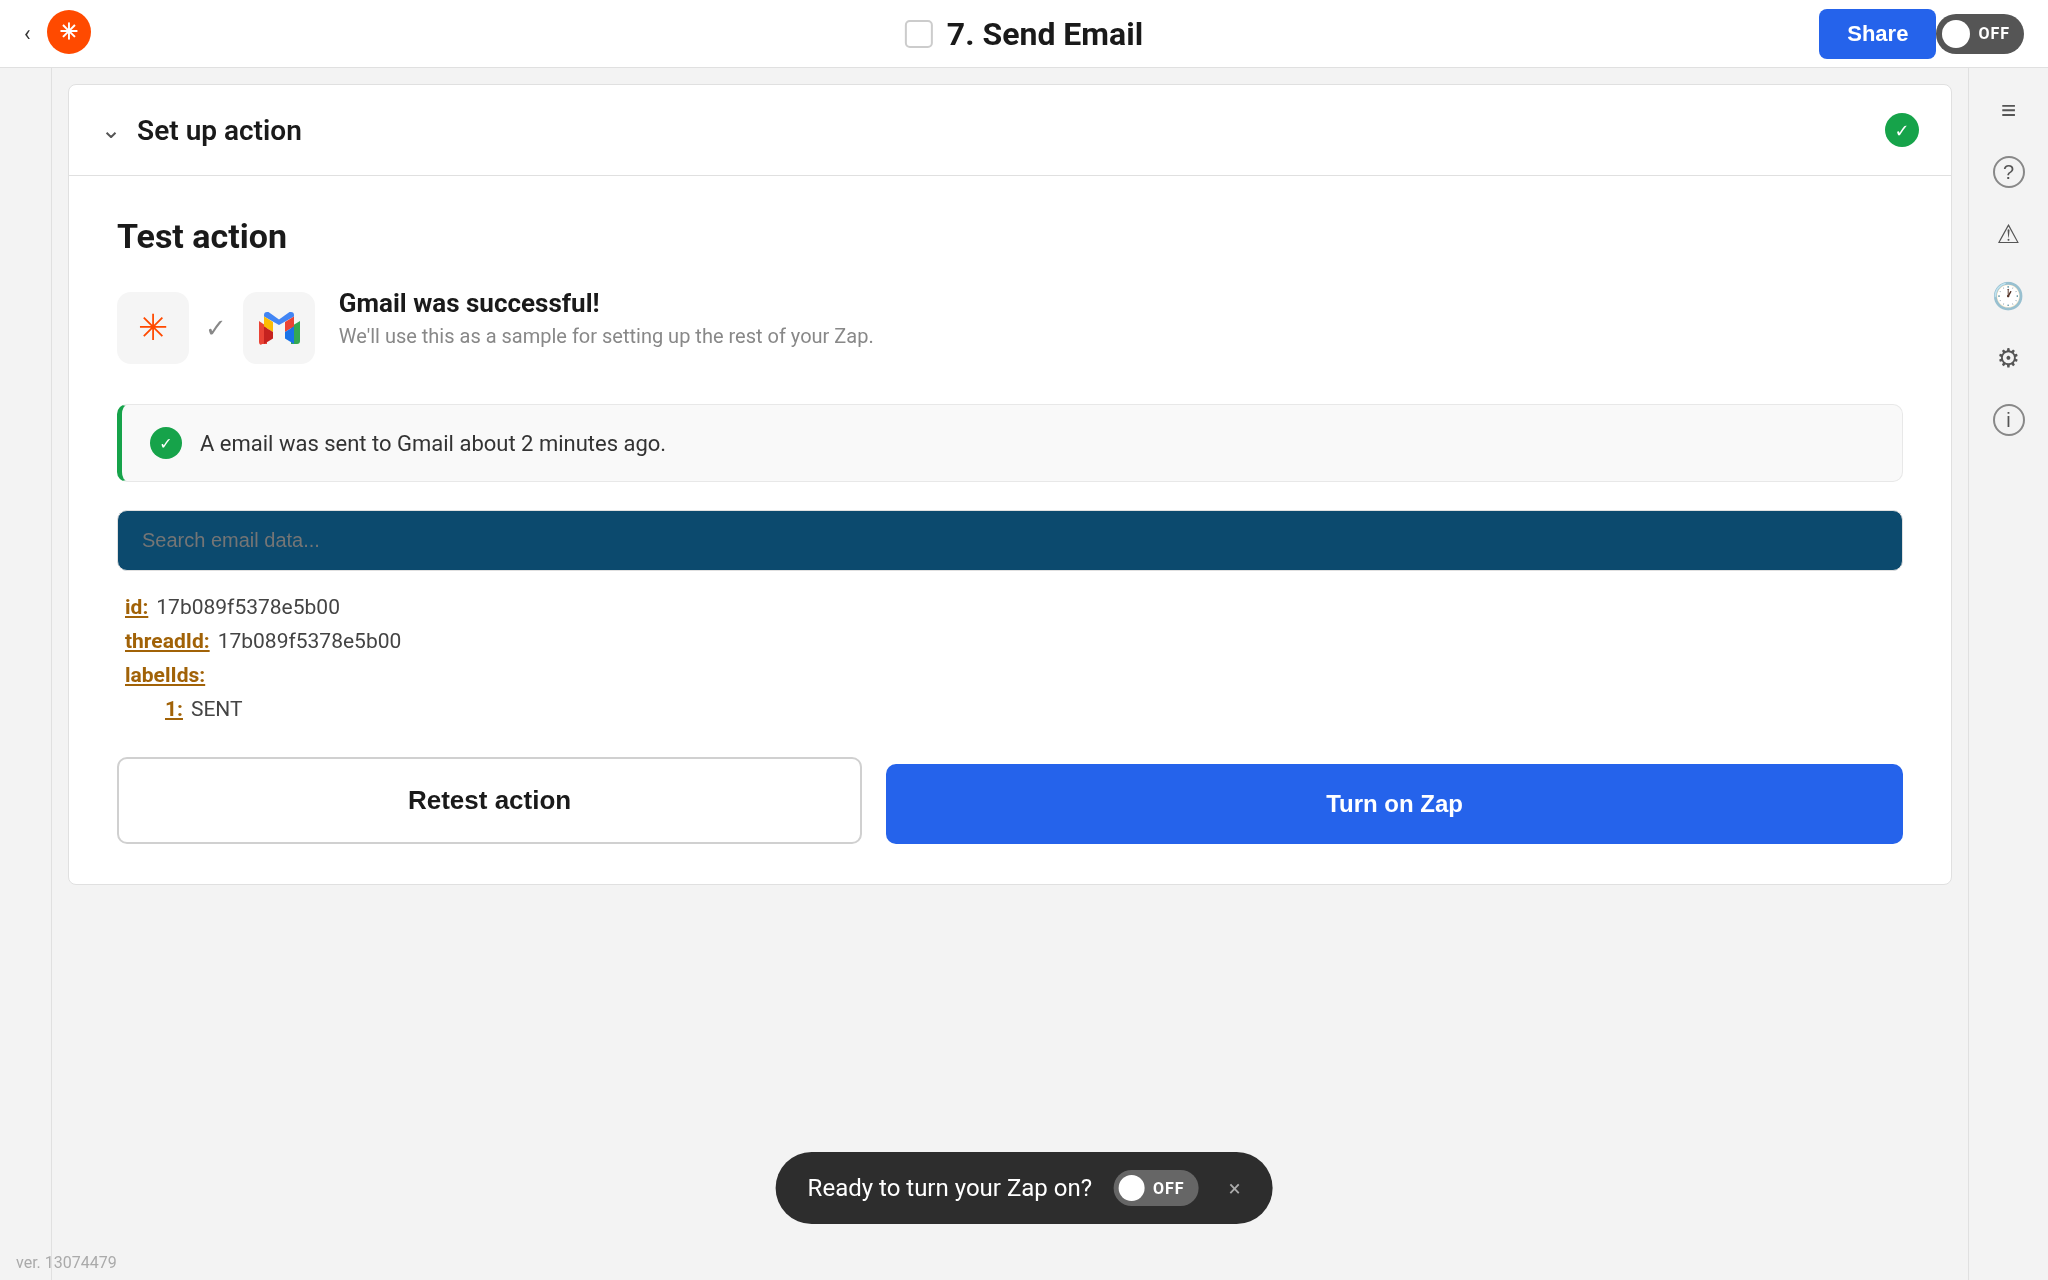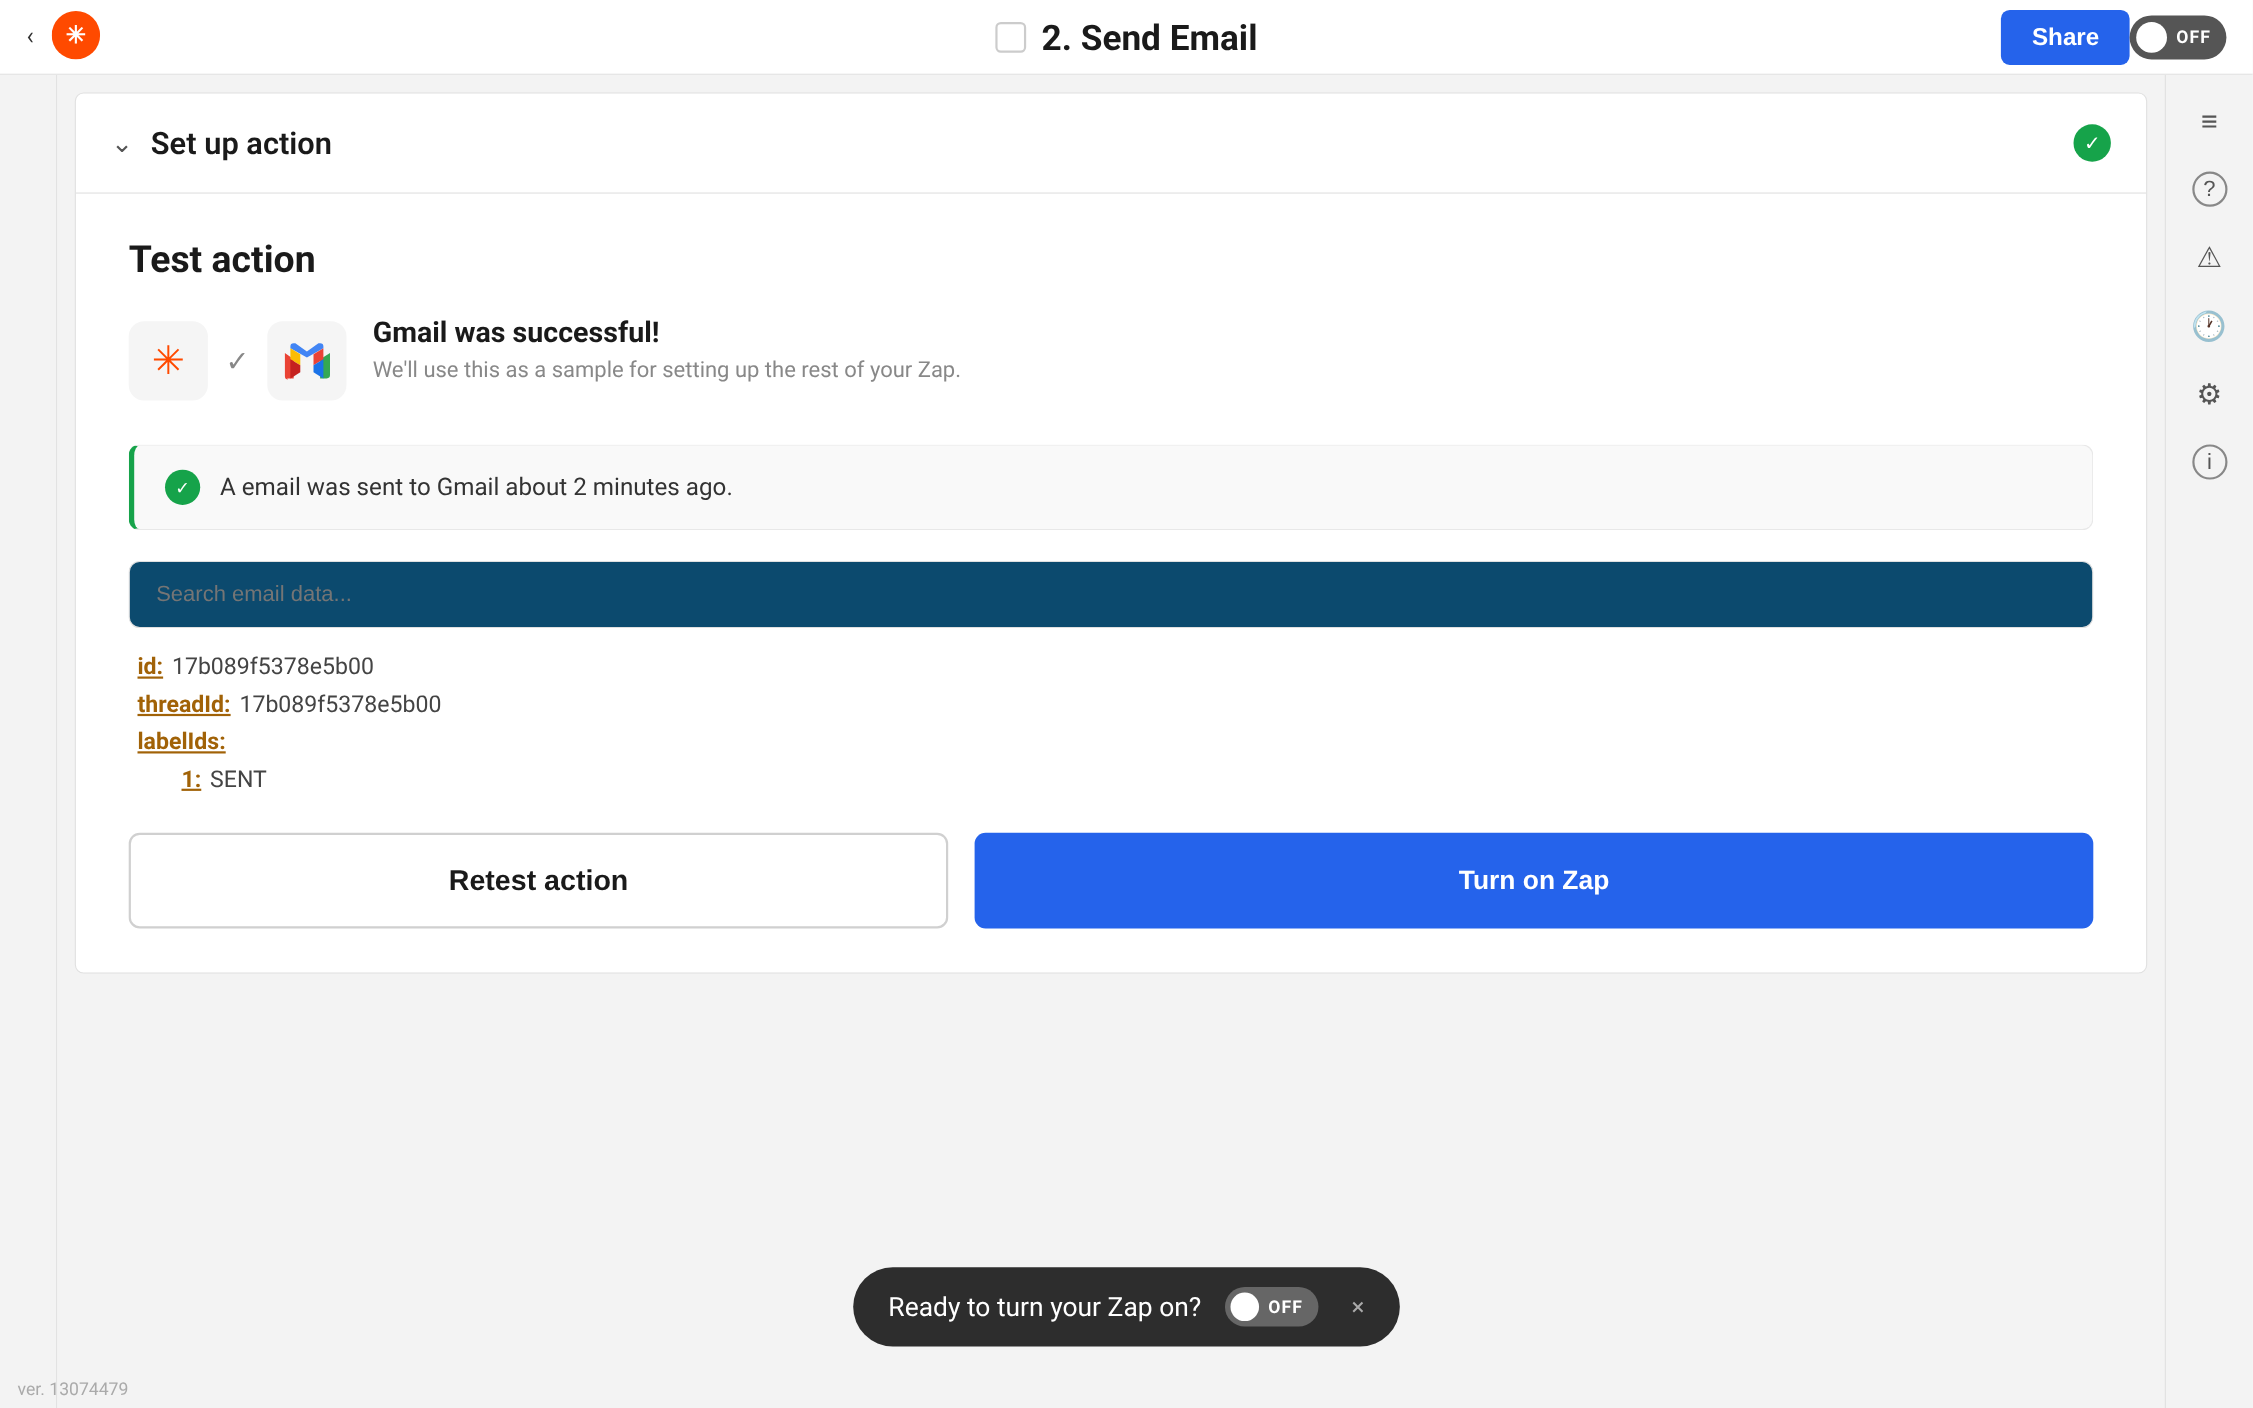--- a/index.html
+++ b/index.html
@@ -282,20 +282,21 @@
     }
     .data-indent {
       padding-left: 40px;
     }
 
     
     .buttons-row {
       display: flex;
       gap: 24px;
       margin-top: 16px;
+      align-items: flex-end;
     }
     .retest-btn {
       flex: 1;
       background: #fff;
       border: 2px solid #d0d0d0;
       border-radius: 10px;
       padding: 26px;
       font-size: 26px;
       font-weight: 700;
       color: #1a1a1a;
@@ -409,21 +410,21 @@
     <div>
       <svg class="zapier-logo" viewBox="0 0 44 44" fill="none" xmlns="http://www.w3.org/2000/svg">
         <circle cx="22" cy="22" r="22" fill="#FF4A00"></circle>
         <text x="22" y="29" text-anchor="middle" font-size="22" fill="white" font-weight="bold">✳</text>
       </svg>
     </div>
   </div>
 
   <div class="header-center">
     <div class="title-checkbox"></div>
-    <h1 class="header-title">2. Send Email</h1>
+    <h1 class="header-title">7. Send Email</h1>
   </div>
 
   <div class="header-right">
     <button class="share-btn">Share</button>
     <div class="toggle-off">
       <div class="toggle-circle"></div>
       <span class="toggle-label">OFF</span>
     </div>
   </div>
 </div>

